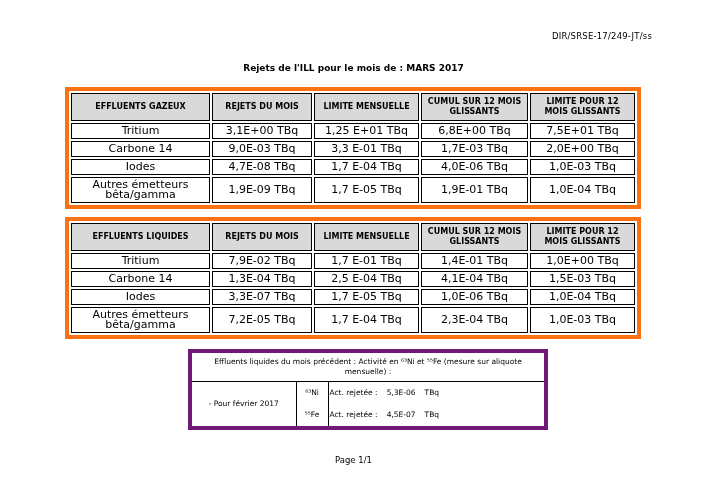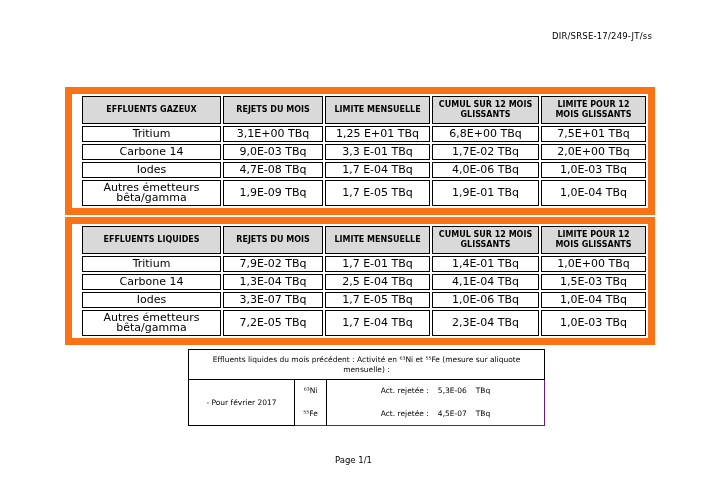--- a/index.html
+++ b/index.html
@@ -28,24 +28,23 @@
     text-align: center;
     font-size: 9px;
     font-weight: bold;
   }
   table.main {
     position: absolute;
     left: 65px;
     width: 572px;
     border-collapse: separate;
     border-spacing: 2px;
-    border: 7px solid #f97316;
+    border: 4px solid #f97316;
     table-layout: fixed;
     background: #ffffff;
-    padding-left: 8px;
   }
   table.main.t0 { top: 87px; }
   table.main.t1 { top: 217px; }
   table.main th, table.main td {
     border: 1px solid #000000;
     text-align: center;
     vertical-align: middle;
     box-sizing: border-box;
     overflow: hidden;
   }
@@ -69,21 +68,21 @@
   col.c2 { width: 100px; }
   col.c3 { width: 105px; }
   col.c4 { width: 107px; }
   col.c5 { width: 105px; }
   table.note {
     position: absolute;
     left: 188px;
     top: 349px;
     width: 356px;
     border-collapse: collapse;
-    border: 1px solid #701a75;
+    border: 4px solid #701a75;
     table-layout: fixed;
   }
   table.note td {
     vertical-align: middle;
     box-sizing: border-box;
     font-size: 7.5px;
     line-height: 10px;
   }
   td.note-header {
     border: 1px solid #000000;
@@ -99,21 +98,21 @@
   td.note-iso {
     border-left: 1px solid #000000;
     border-right: 1px solid #000000;
     border-top: none;
     border-bottom: none;
     text-align: center;
     height: 23px;
   }
   td.note-act {
     border: none;
-    text-align: center;
+    text-align: left;
     height: 23px;
   }
   .act-val { margin: 0 9px; }
   col.n1 { width: 106px; }
   col.n2 { width: 32px; }
   col.n3 { width: 218px; }
   .page-footer {
     position: absolute;
     top: 455px;
     left: 0;
@@ -122,20 +121,21 @@
     font-size: 8.5px;
   }
 </style>
 </head>
 <body>
 
 <div class="page">
 
   <div class="doc-ref">DIR/SRSE-17/249-JT/ss</div>
 
+  <div class="doc-title">Rejets de l'ILL pour le mois de : MARS 2017</div>
 
   <table class="main t0">
     <colgroup>
         <col class="c1">
         <col class="c2">
         <col class="c3">
         <col class="c4">
         <col class="c5">
       </colgroup>
     <thead>
@@ -154,21 +154,21 @@
           <td>Tritium</td>
           <td>3,1E+00 TBq</td>
           <td>1,25 E+01 TBq</td>
           <td>6,8E+00 TBq</td>
           <td>7,5E+01 TBq</td>
         </tr>
         <tr>
           <td>Carbone 14</td>
           <td>9,0E-03 TBq</td>
           <td>3,3 E-01 TBq</td>
-          <td>1,7E-02 TBq</td>
+          <td>1,7E-03 TBq</td>
           <td>2,0E+00 TBq</td>
         </tr>
         <tr>
           <td>Iodes</td>
           <td>4,7E-08 TBq</td>
           <td>1,7 E-04 TBq</td>
           <td>4,0E-06 TBq</td>
           <td>1,0E-03 TBq</td>
         </tr>
         <tr>

